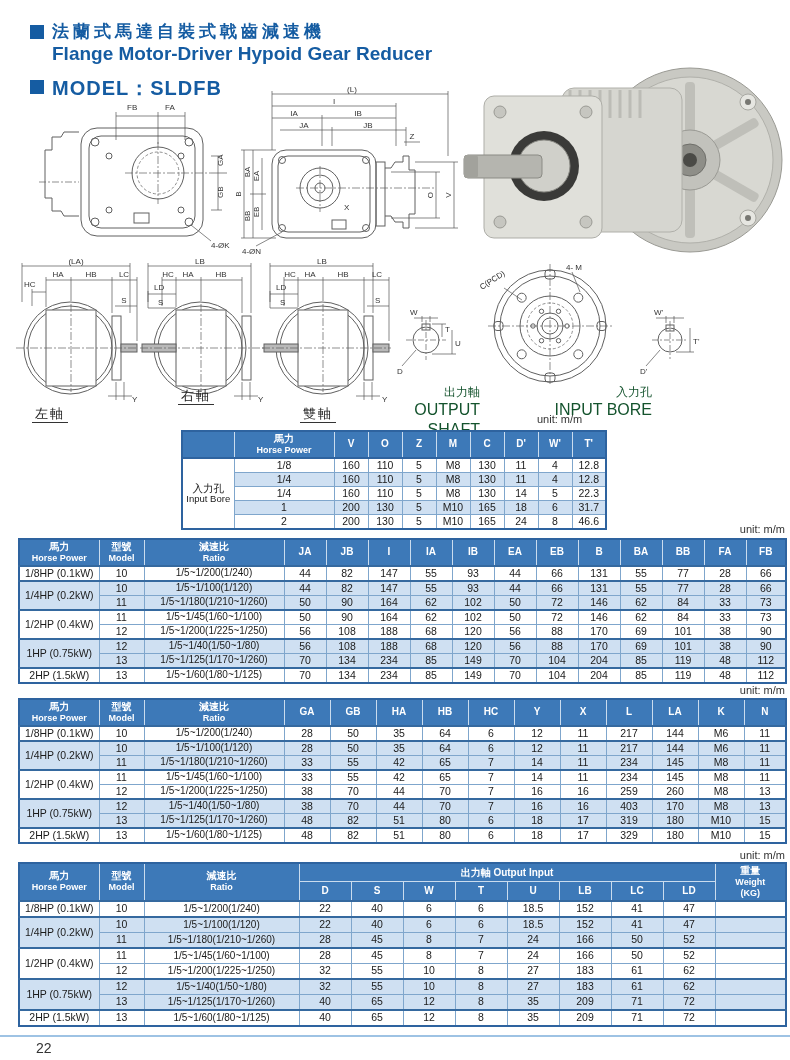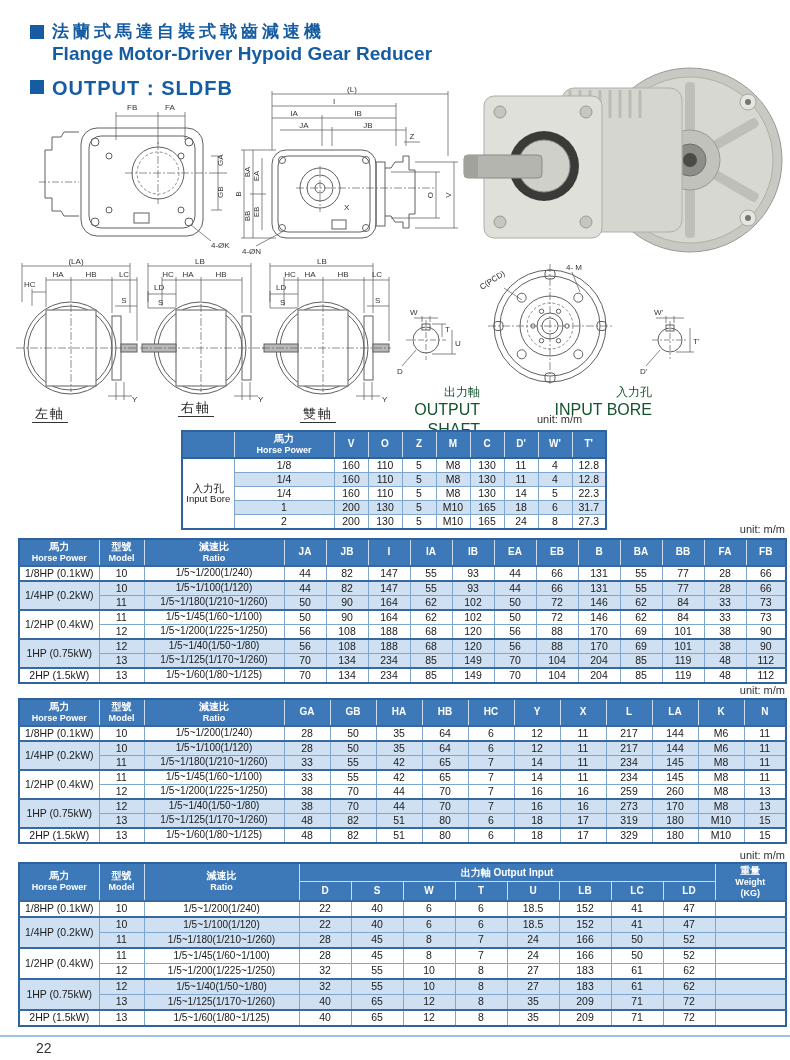--- a/index.html
+++ b/index.html
@@ -43,21 +43,21 @@
   .pagenum{font-size:14px;color:#333;}
   .bottom-rule{height:2px;background:#9ec3e4;}
 </style>
 </head>
 <body>
 
 <span class="abs bullet" style="left:30px;top:25px;"></span>
 <div class="abs title-zh" style="left:52px;top:20px;">法蘭式馬達自裝式戟齒減速機</div>
 <div class="abs title-en" style="left:52px;top:43px;">Flange Motor-Driver Hypoid Gear Reducer</div>
 <span class="abs bullet" style="left:30px;top:80px;"></span>
-<div class="abs model-label" style="left:52px;top:75px;">OUTPUT：SLDFB</div>
+<div class="abs model-label" style="left:52px;top:75px;">MODEL：SLDFB</div>
 
 <svg class="abs" style="left:15px;top:98px;" width="228" height="152" viewBox="0 0 228 152">
   <g stroke="#606060" fill="none" stroke-width="1">
     <path d="M64 34 h-15 l-3 5 h-9 v13 h-7 v48 h7 v13 h9 l3 5 h15"></path>
     <line x1="24" y1="84" x2="64" y2="84" stroke-dasharray="7 2 2 2" stroke-width="0.7"></line>
     <rect x="66" y="30" width="122" height="108" rx="16"></rect>
     <rect x="74" y="38" width="106" height="92" rx="12"></rect>
     <circle cx="143" cy="75" r="26"></circle>
     <circle cx="143" cy="75" r="21" stroke-dasharray="3 2" stroke-width="0.7"></circle>
     <circle cx="80" cy="44" r="4"></circle>
@@ -268,21 +268,21 @@
     <line x1="96" y1="140" x2="120" y2="140"></line>
   </g>
   <text x="62" y="8" text-anchor="middle">LB</text>
   <text x="30" y="21" text-anchor="middle">HC</text>
   <text x="50" y="21" text-anchor="middle">HA</text>
   <text x="83" y="21" text-anchor="middle">HB</text>
   <text x="16" y="34">LD</text>
   <text x="20" y="49">S</text>
   <text x="120" y="146">Y</text>
 </svg>
-<div class="abs" style="left:178px;top:398px;">
+<div class="abs" style="left:178px;top:386px;">
   <span class="caption-zh">右軸</span>
 </div>
 
 <svg class="abs" style="left:260px;top:256px;" width="132" height="148" viewBox="0 0 132 148">
   <g stroke="#606060" fill="none" stroke-width="1">
     <circle cx="62" cy="92" r="46"></circle>
       <circle cx="62" cy="92" r="42"></circle>
     <rect x="38" y="54" width="50" height="76" fill="#fff"></rect>
     <rect x="104" y="60" width="9" height="64"></rect>
     <rect x="4" y="88" width="34" height="8" fill="#b9b9b9"></rect>
@@ -492,21 +492,21 @@
       </tr>
       <tr>
         <td>2</td>
         <td>200</td>
         <td>130</td>
         <td>5</td>
         <td>M10</td>
         <td>165</td>
         <td>24</td>
         <td>8</td>
-        <td>27.3</td>
+        <td>46.6</td>
       </tr>
     </tbody>
   </table>
 
 <table id="table-dims-a" class="abs cat" style="left:18px;top:538px;width:767px;">
     <colgroup>
       <col style="width: 80px;">
       <col style="width: 45px;">
       <col style="width: 140px;">
       <col style="width: 42px;">
@@ -814,21 +814,21 @@
         <td rowspan="2">1HP (0.75kW)</td>
         <td>12</td>
         <td class="ratio-cell">1/5~1/40(1/50~1/80)</td>
         <td>38</td>
         <td>70</td>
         <td>44</td>
         <td>70</td>
         <td>7</td>
         <td>16</td>
         <td>16</td>
-        <td>273</td>
+        <td>403</td>
         <td>170</td>
         <td>M8</td>
         <td>13</td>
       </tr>
       <tr class="shaded">
         <td>13</td>
         <td class="ratio-cell">1/5~1/125(1/170~1/260)</td>
         <td>48</td>
         <td>82</td>
         <td>51</td>

